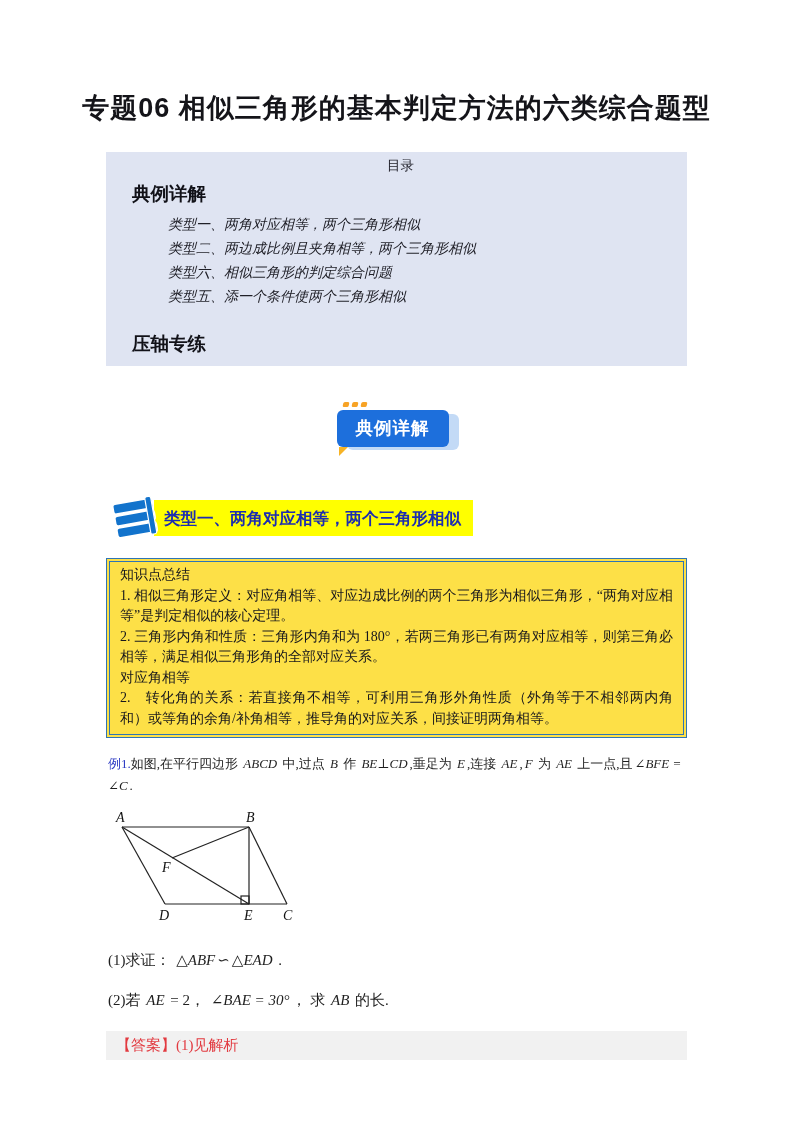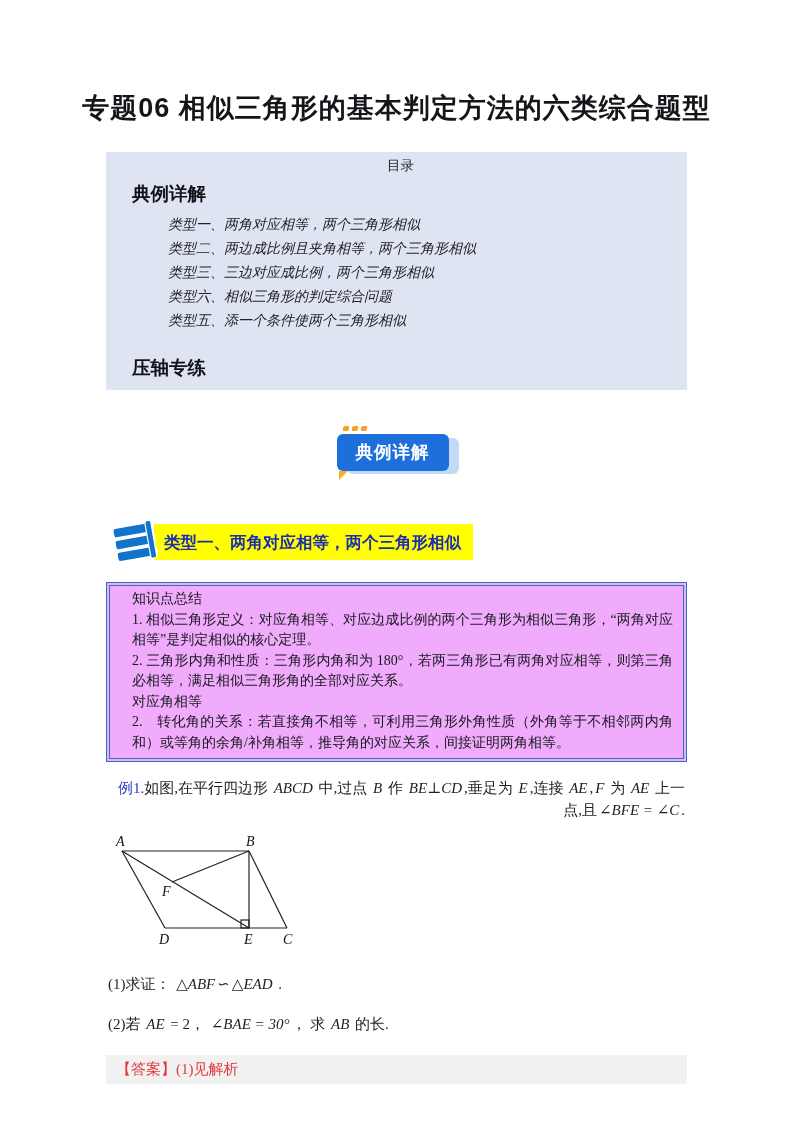--- a/index.html
+++ b/index.html
@@ -53,27 +53,27 @@
   
   .type-row { margin:44px 0 0 66px; display:flex; align-items:center; }
   .book-icon { width:50px; height:48px; flex:0 0 auto; margin-right:-6px; position:relative; z-index:2; }
   .type-label {
     background:#ffff00; color:#1c2db0;
     font-family:"Liberation Sans","DejaVu Sans",sans-serif;
     font-weight:bold; font-size:16.5px; line-height:34px; padding:1px 12px 1px 10px;
   }
   
   .kbox {
-    margin:16px 62px 0 62px; background:#f0abfc;
-    border:4px double #2e74b5; padding:3px 10px 5px 22px;
+    margin:16px 62px 0 62px; background:#fde047;
+    border:4px double #2e74b5; padding:3px 10px 5px 10px;
     font-size:14px; line-height:20.5px; color:#17171c;
   }
   .kbox div { text-align:justify; }
   
-  .example-line { margin:15px 64px 0 64px; font-size:15px; line-height:22px;text-align:right; }
+  .example-line { margin:15px 64px 0 64px; font-size:13px; line-height:22px; }
   .blue { color:#2d3bc4; }
   .m { font-style:italic; font-family:"Liberation Serif","DejaVu Serif",serif; padding:0 2px; }
   
   .figure { margin:12px 0 0 56px; }
   .figure text {
     font-family:"Liberation Serif","DejaVu Serif",serif;
     font-style:italic; font-size:14px; fill:#111;
   }
   .figure line, .figure rect { stroke:#222; stroke-width:1.2; fill:none; }
   
@@ -90,21 +90,20 @@
 <div class="page">
 
   <div class="doc-title">专题06 相似三角形的基本判定方法的六类综合题型</div>
 
   <div class="toc">
     <div class="toc-caption">目录</div>
     <div class="toc-section">典例详解</div>
     <ul class="toc-list">
       <li>类型一、两角对应相等，两个三角形相似</li>
       <li>类型二、两边成比例且夹角相等，两个三角形相似</li>
-      <li>类型三、三边对应成比例，两个三角形相似</li>
       <li>类型六、相似三角形的判定综合问题</li>
       <li>类型五、添一个条件使两个三角形相似</li>
     </ul>
     <div class="toc-section toc-section-2">压轴专练</div>
   </div>
 
   <div class="badge-wrap">
     <div class="badge-shadow"></div>
     <div class="badge-dots">
         <i></i>

